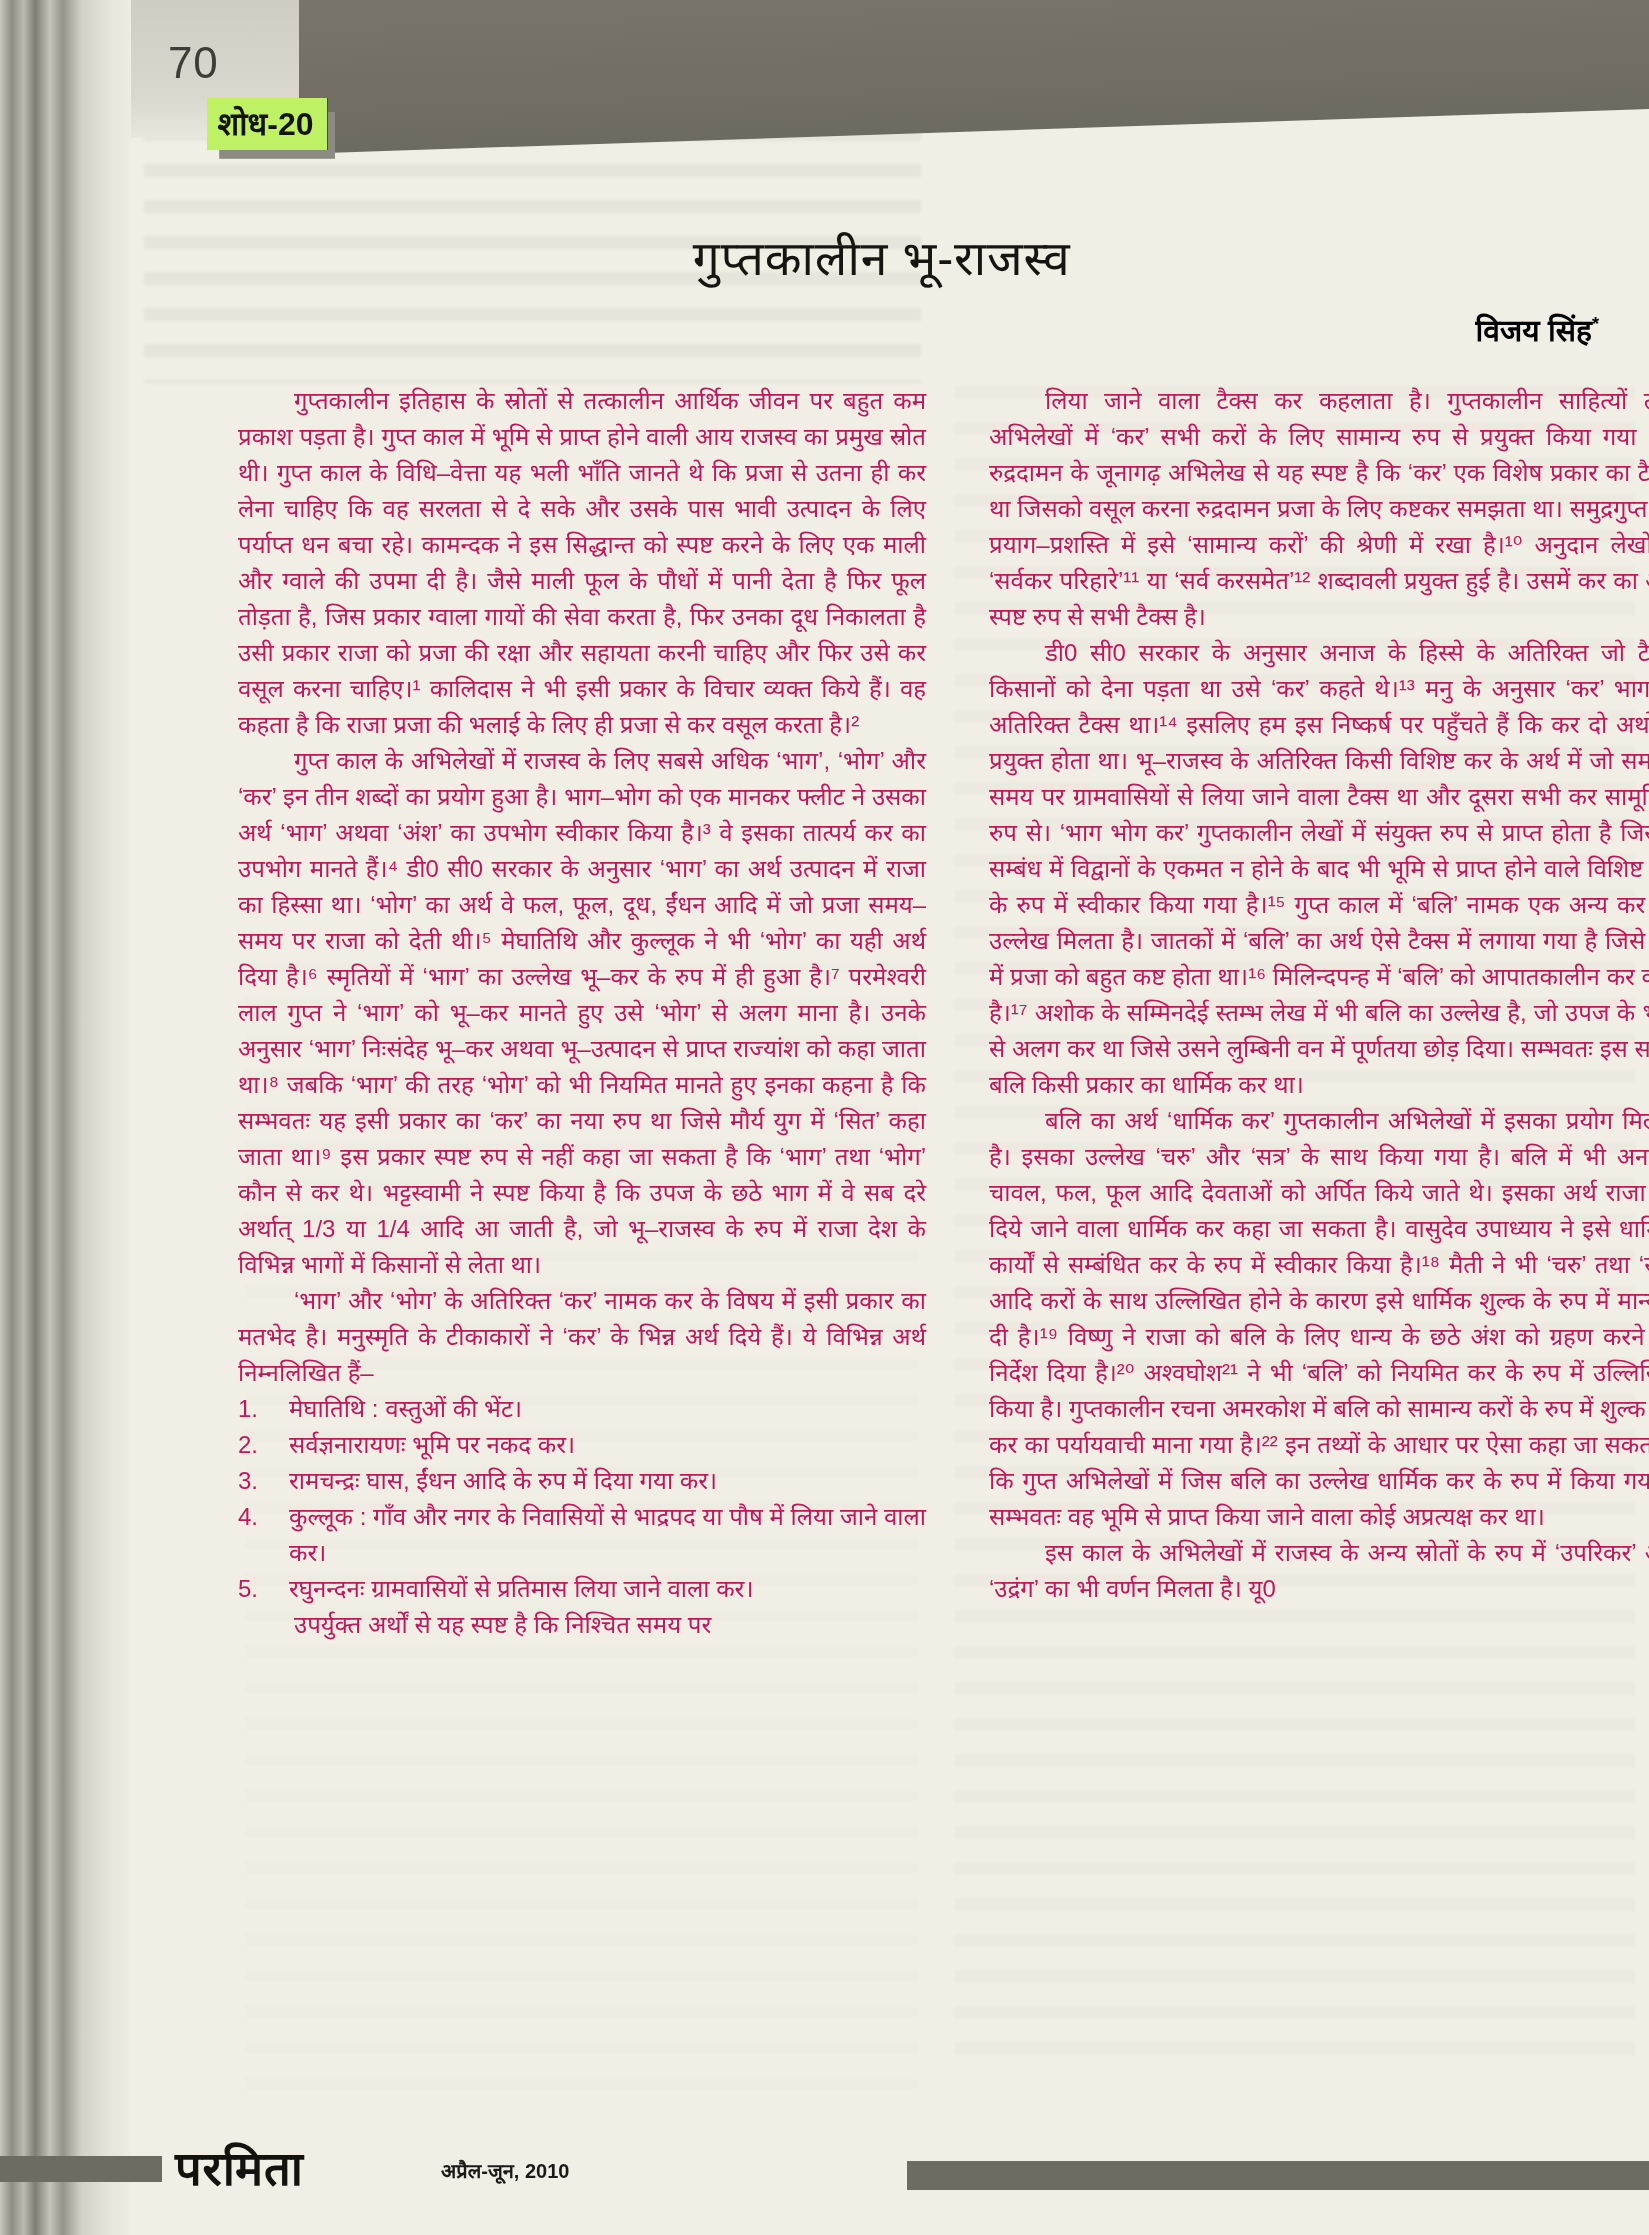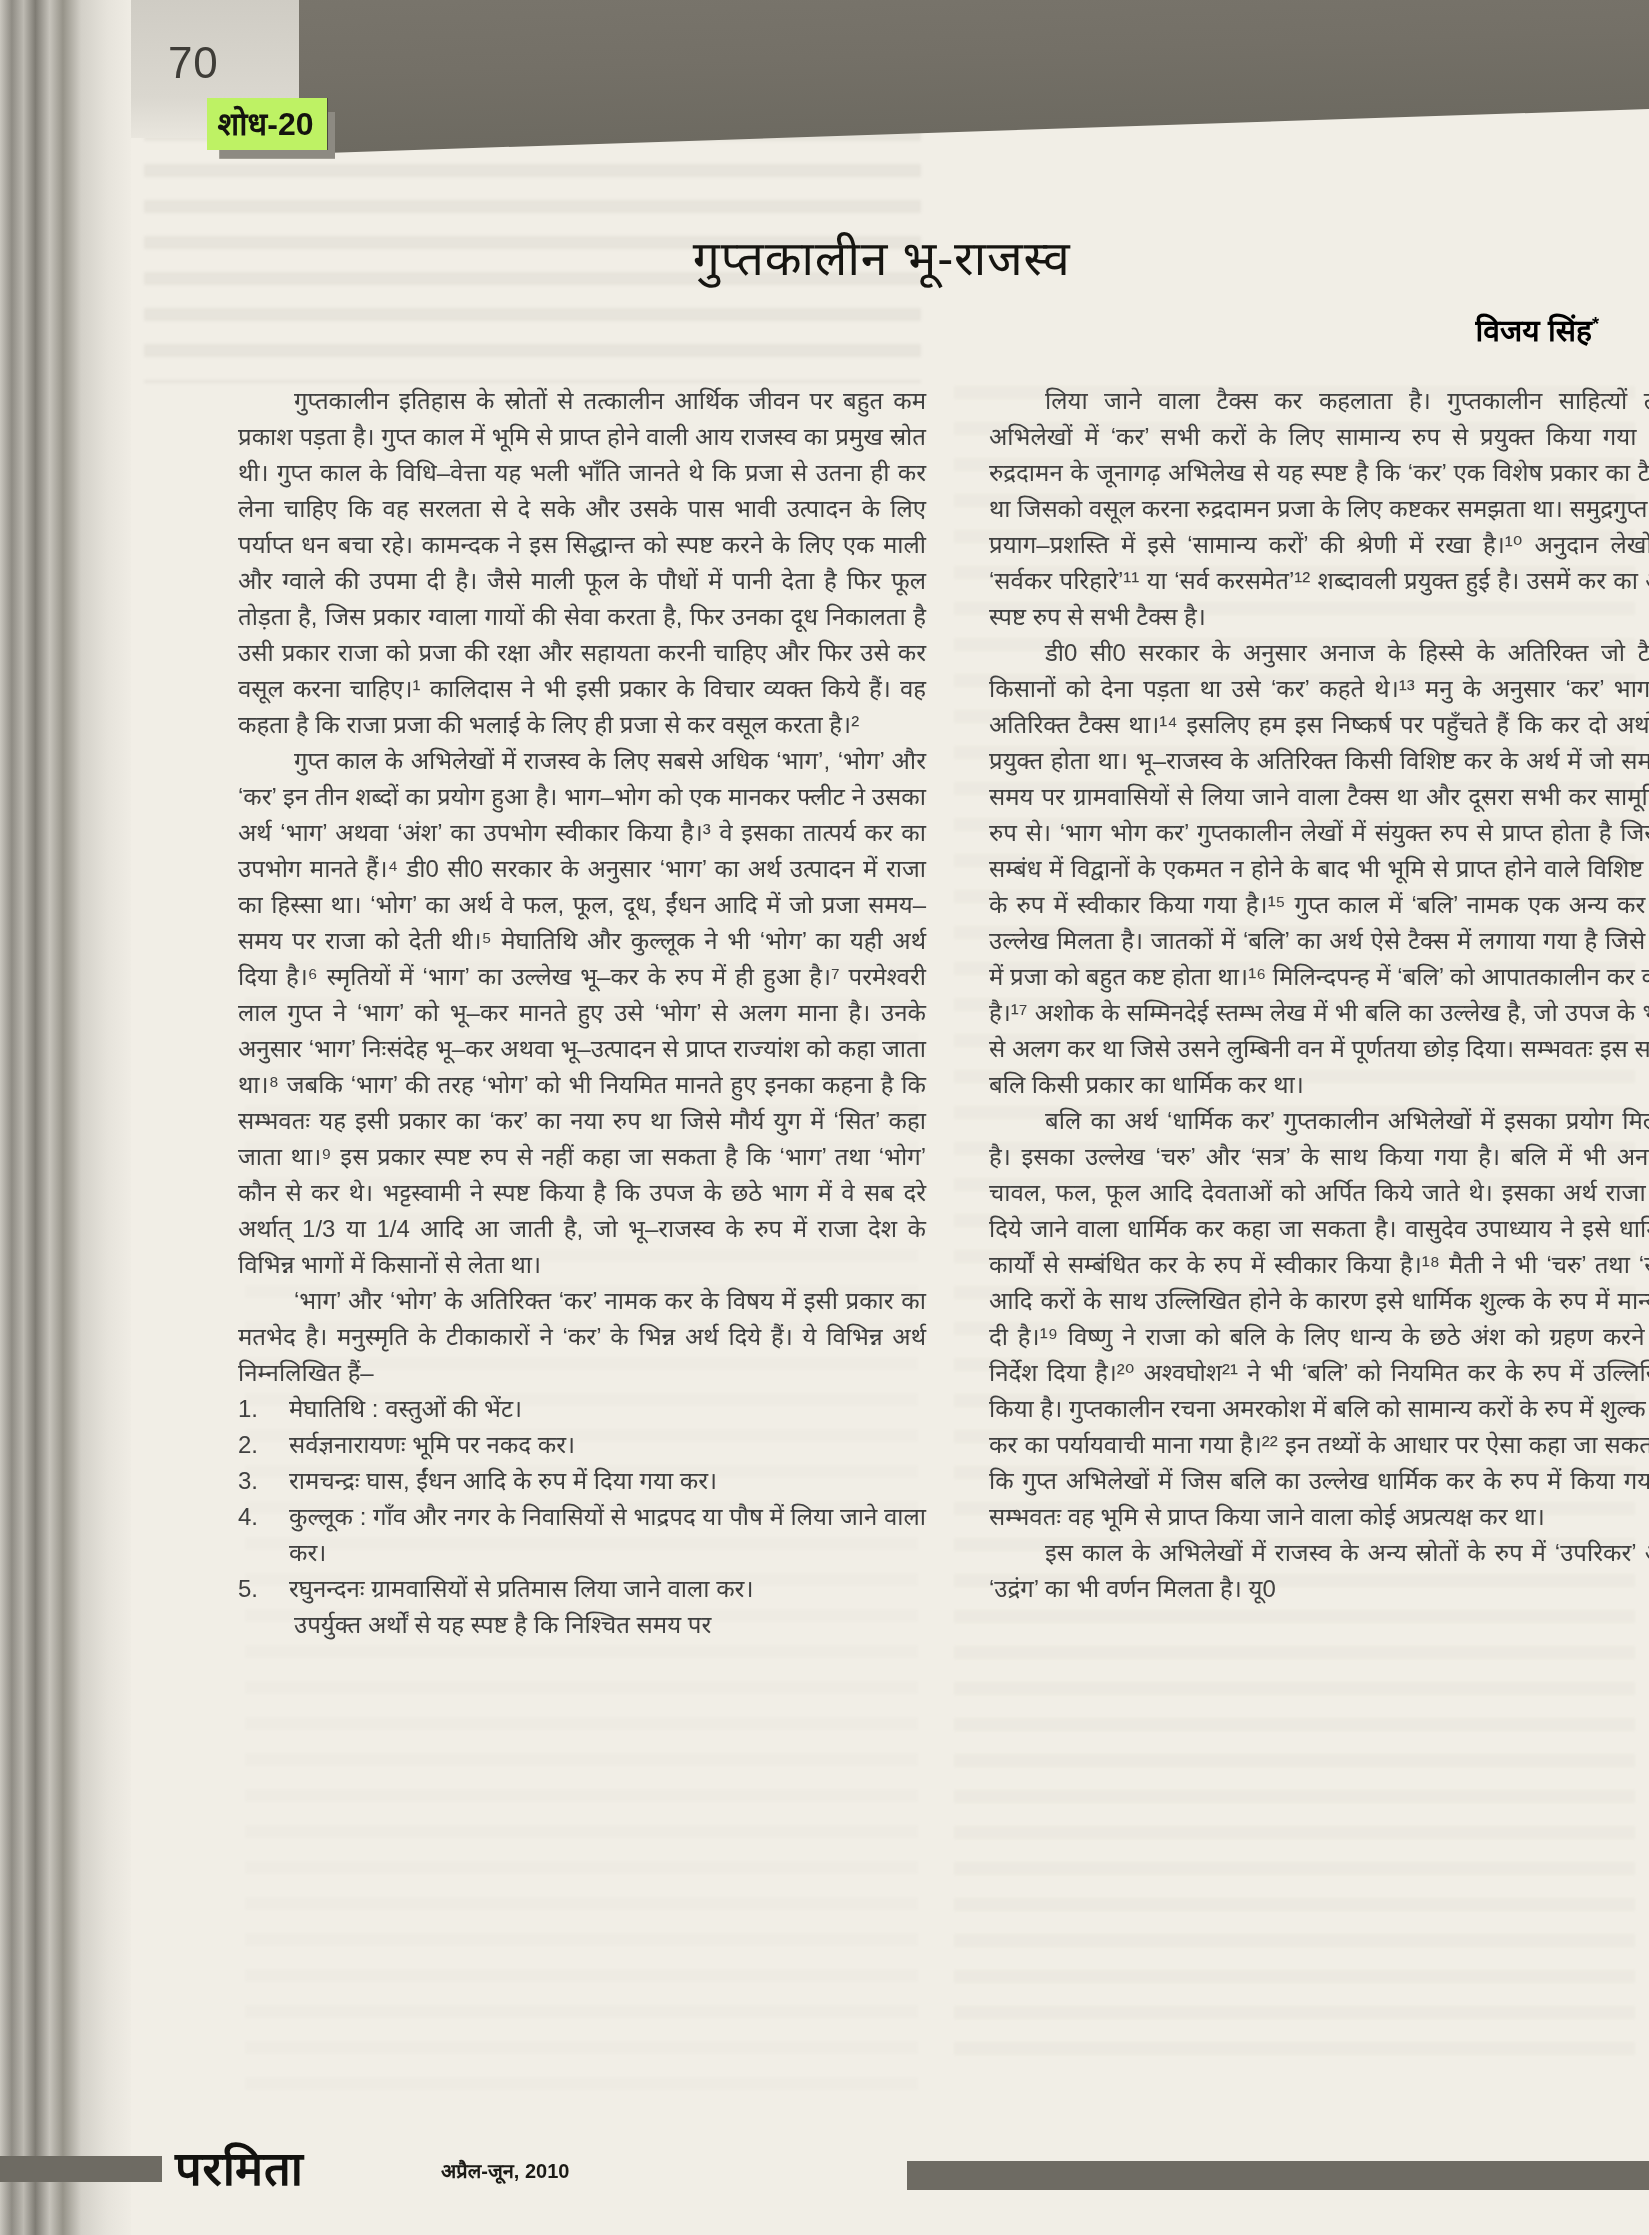--- a/index.html
+++ b/index.html
@@ -43,21 +43,21 @@
     letter-spacing:0.9px;
   }
   .author {
     position:absolute; top:309px; right:51px; z-index:3;
     font-size:30px; font-weight:bold; color:#000000;
   }
   .author sup { font-size:18.3px; }
   .col {
     position:absolute; top:383px; z-index:2;
     font-size:24px; line-height:36px; text-align:justify;
-    color:#404040;
+    color:#be185d;
   }
   .col-left  { left:238px; width:688px; height:1751px; }
   .col-right { left:948px; width:690px; height:1789px;margin-left:41px; }
   .col p { margin:0; text-indent:56px; }
   .defs { margin:0; padding:0; list-style:none; }
   .defs li { display:flex; }
   .defs .num { flex:0 0 51px; }
   .defs .txt { flex:1; text-align:justify; }
   
   .footer-bar-left  { position:absolute; left:0; top:2156px; width:162px; height:26px; background:#6e6b63; z-index:3; }

